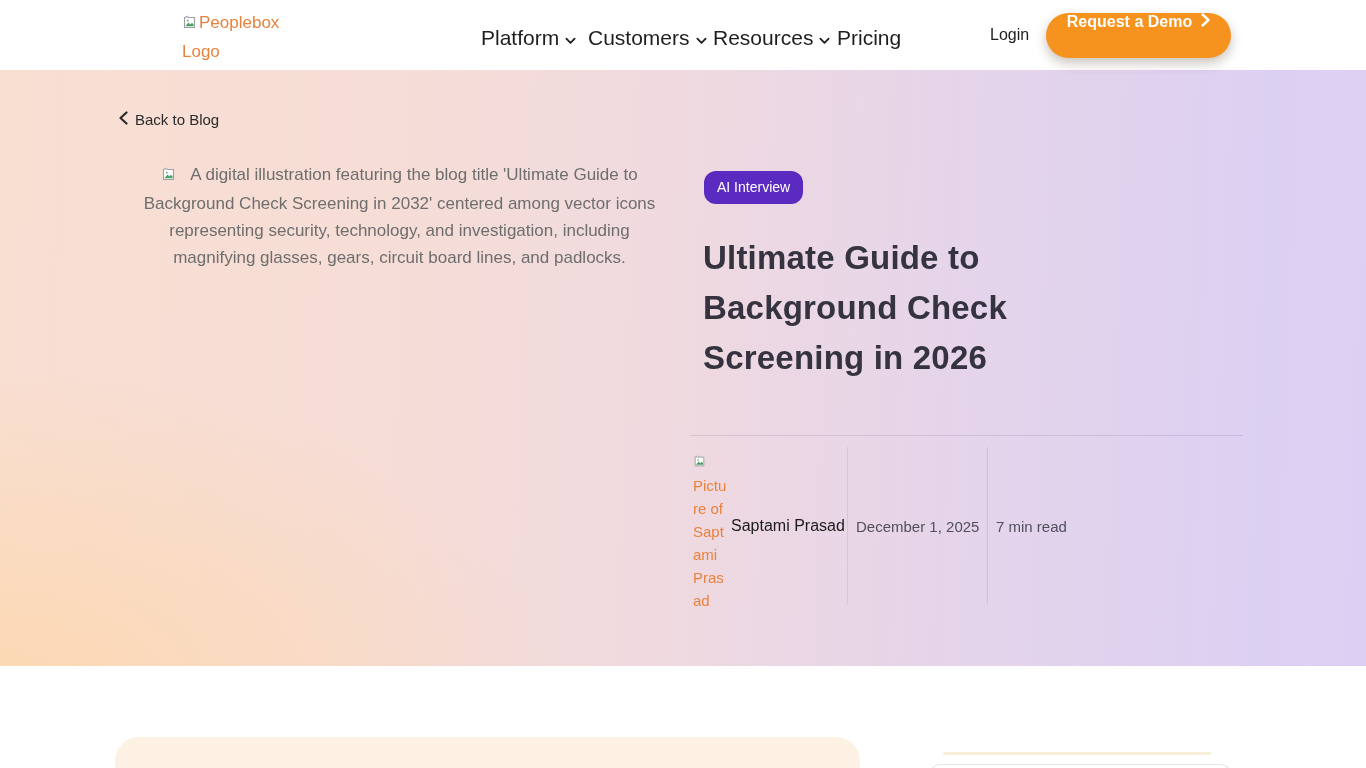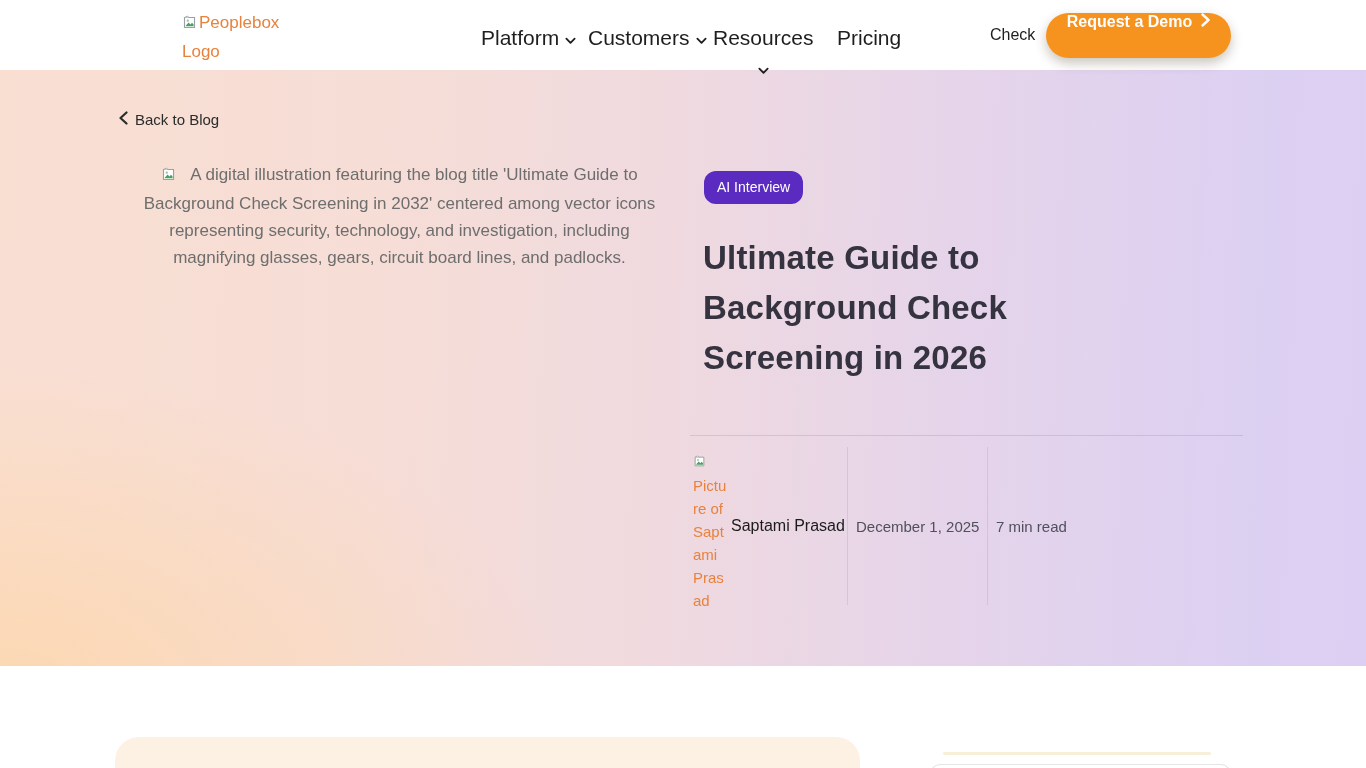--- a/index.html
+++ b/index.html
@@ -7,21 +7,21 @@
   body { font-family:"Liberation Sans", sans-serif; }
   .page { position:relative; width:1366px; height:768px; background:#ffffff; overflow:hidden; }
 
   
   .header { position:absolute; left:0; top:0; width:1366px; height:70px; background:#ffffff; z-index:5; }
   .logo { position:absolute; left:182px; top:9px; width:106px; color:#E8823D; font-size:17px; line-height:27px; cursor:pointer; }
   .logo .bimg { margin-right:2px; vertical-align:-2px; }
   .nav-item { position:absolute; top:26px; display:flex; align-items:center; gap:6px; font-size:21px; color:#1e1e1e; cursor:pointer; white-space:nowrap; }
   .nav-platform  { left:481px; }
   .nav-customers { left:588px; }
-  .nav-resources { left:713px;flex-direction:column; }
+  .nav-resources { left:713px; }
   .nav-pricing   { left:837px; }
   .login { position:absolute; left:990px; top:26px; font-size:16px; color:#1e1e1e; cursor:pointer; }
   .cta { position:absolute; left:1046px; top:13px; width:185px; height:45px; background:#F6921E; border:none; border-radius:24px;
          color:#ffffff; font-weight:bold; font-size:16px; font-family:"Liberation Sans", sans-serif;
          display:flex; align-items:flex-start; justify-content:center; gap:9px; cursor:pointer;
          box-shadow:0 5px 12px rgba(60,40,10,0.28); }
 
   
   .hero { position:absolute; left:0; top:70px; width:1366px; height:596px;
           background:
@@ -92,21 +92,21 @@
     <div class="nav-item nav-resources">
       <span>Resources</span>
       <span class="bimg"><svg width="11" height="8" viewBox="0 0 12 8">
             <path d="M1.5 1.5L6 6l4.5-4.5" stroke="#1e1e1e" stroke-width="2" fill="none" stroke-linecap="round" stroke-linejoin="round"></path>
           </svg></span>
     </div>
     <div class="nav-item nav-pricing">
       <span>Pricing</span>
     </div>
 
-    <div class="login">Check</div>
+    <div class="login">Login</div>
 
     <button class="cta">
       <span>Request a Demo</span>
       <span class="bimg"><svg width="9" height="14" viewBox="0 0 9 14">
             <path d="M1.5 1.5L7.5 7l-6 5.5" stroke="#ffffff" stroke-width="2.4" fill="none" stroke-linecap="round" stroke-linejoin="round"></path>
           </svg></span>
     </button>
   </div>
 
   <div class="hero">

